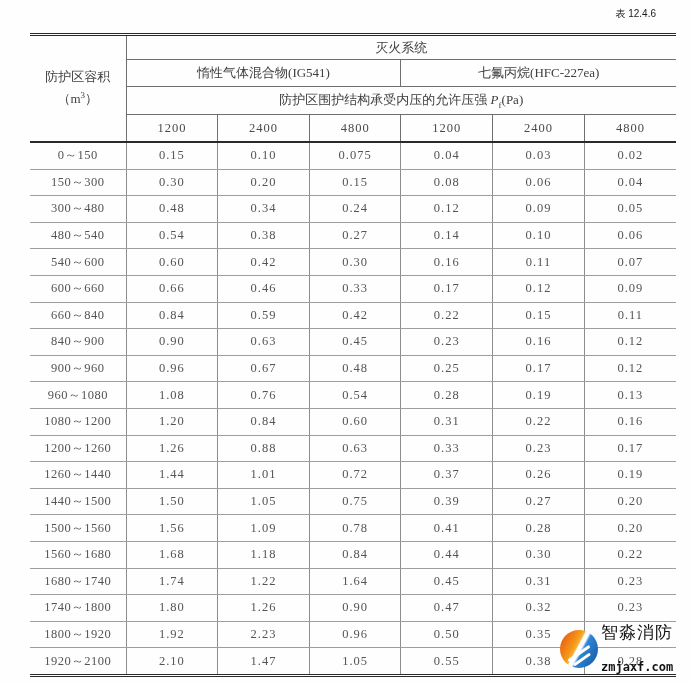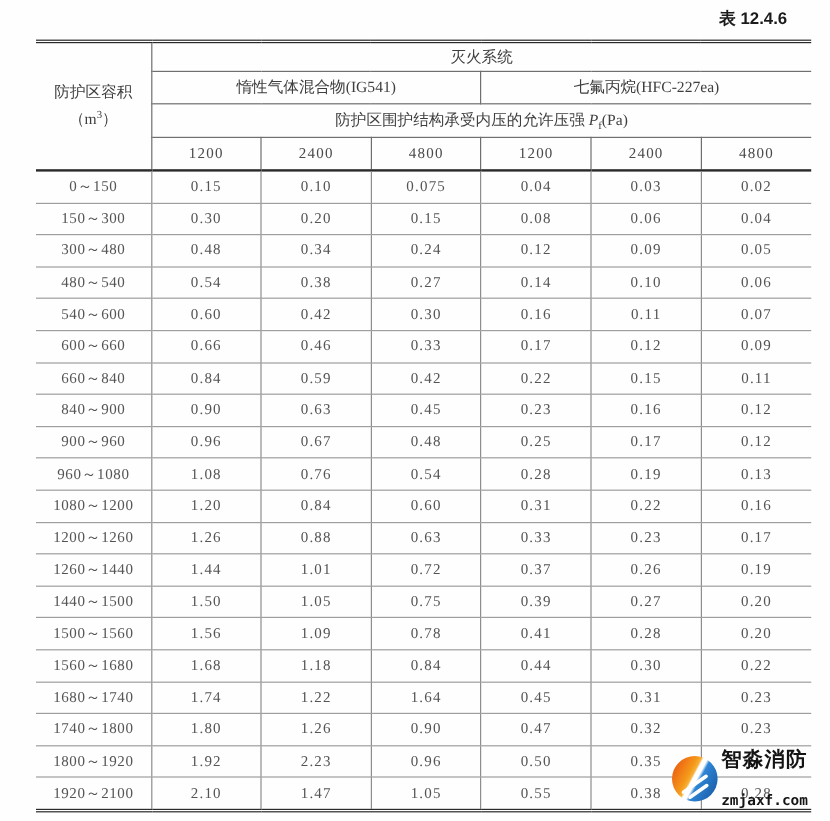--- a/index.html
+++ b/index.html
@@ -17,21 +17,21 @@
     position: absolute; left: 30px; width: 646px;
     text-align: center;
     font-family: "Liberation Sans", "DejaVu Sans", sans-serif;
     font-weight: bold; font-size: 15px; color: #1b1b1b;
     letter-spacing: 0.5px;
   }
   .doc-title sup { font-size: 9px; }
   .table-no {
     position: absolute; right: 36px; top: 1px;
     font-family: "Liberation Sans", "DejaVu Sans", sans-serif;
-    font-weight: bold; font-size: 14px; color: #1b1b1b;
+    font-weight: normal; font-size: 10px; color: #1b1b1b;
   }
 
   
   table.relief {
     position: absolute; top: 33px; left: 30px;
     width: 646px;
     border-collapse: collapse;
     table-layout: fixed;
   }
   .relief th, .relief td {
@@ -81,21 +81,21 @@
   }
   .wm-logo::before, .wm-logo::after {
     content: ""; position: absolute; background: #ffffff;
     height: 3px; border-radius: 2px; transform: rotate(-35deg);
   }
   .wm-logo::before { width: 26px; left: 6px; top: 22px; }
   .wm-logo::after  { width: 20px; left: 12px; top: 28px; }
   .wm-text { margin-left: 3px; line-height: 1; }
   .wm-brand {
     font-family: "Liberation Sans", "DejaVu Sans", sans-serif;
-    font-weight: bold; font-size: 17px; color: #141414; letter-spacing: 1px;
+    font-weight: normal; font-size: 17px; color: #141414; letter-spacing: 1px;
   }
   .wm-url {
     font-family: "DejaVu Sans Mono", "Liberation Mono", monospace;
     font-weight: bold; font-size: 12px; color: #141414; margin-top: 20px;
   }
 </style>
 </head>
 <body>
 
 <div class="titlebar">

